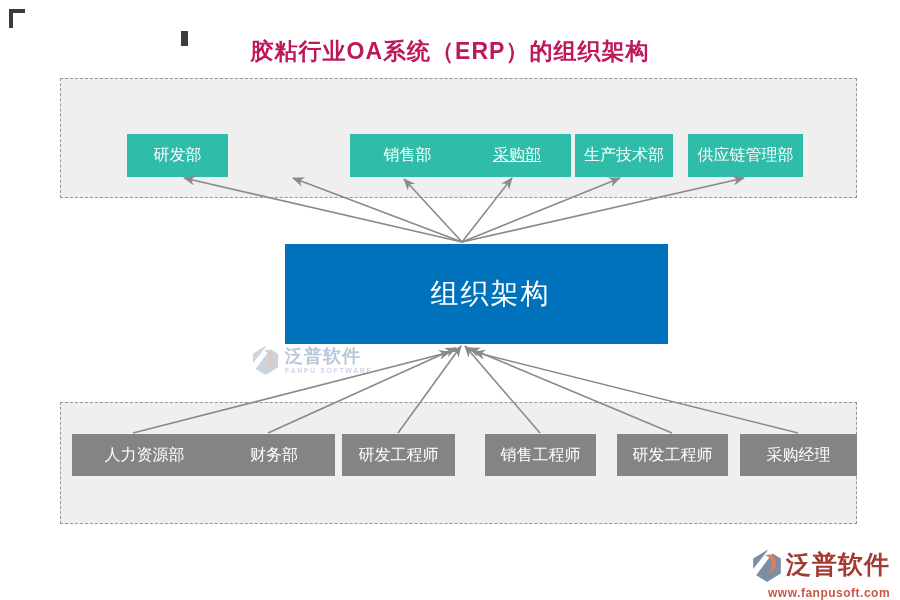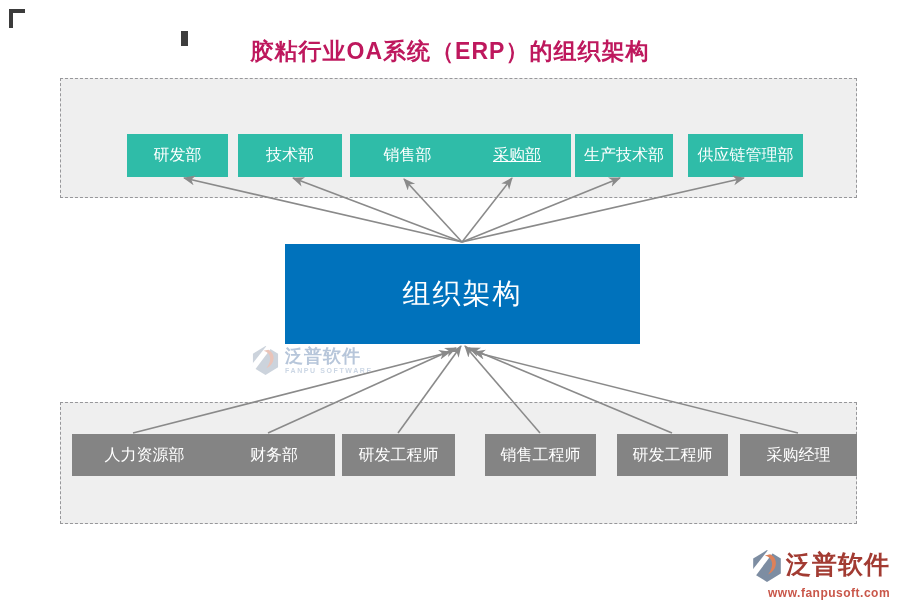--- a/index.html
+++ b/index.html
@@ -35,21 +35,21 @@
   .panel.bottom{left:60px;top:402px;width:797px;height:122px;}
   .node{
     position:absolute;display:flex;align-items:center;justify-content:center;
     color:#ffffff;font-size:16px;white-space:nowrap;z-index:2;
   }
   .node.teal{background:var(--department-teal);height:43px;top:134px;}
   .node.gray{background:var(--role-gray);height:42px;top:434px;}
   .center-node{
     position:absolute;left:285px;top:244px;width:355px;height:100px;
     background:var(--center-blue);display:flex;align-items:center;justify-content:center;
-    color:#ffffff;font-size:28px;letter-spacing:2px;z-index:2;
+    color:#ffffff;font-size:28px;letter-spacing:2px;z-index:2;padding-left:28px;
   }
   svg.arrows{position:absolute;left:0;top:0;z-index:4;pointer-events:none;}
   svg.arrows line{stroke:var(--arrow-gray);stroke-width:1.6;}
   svg.arrows .ah{fill:var(--arrow-gray);}
   .watermark{
     position:absolute;left:251px;top:345px;display:flex;align-items:flex-start;z-index:1;
   }
   .watermark .wm-text{margin-left:5px;}
   .wm-brand{font-size:18px;color:#b7c6da;font-weight:bold;letter-spacing:1px;line-height:22px;}
   .wm-sub{font-size:7px;color:#ccd7e5;letter-spacing:1.6px;font-weight:bold;}
@@ -65,21 +65,20 @@
 
 <div class="stage">
 
   <div class="corner-mark"></div>
   <div class="title-fragment"></div>
 
   <div class="page-title">胶粘行业OA系统（ERP）的组织架构</div>
 
   <div class="panel top"></div>
   <div class="node teal" style="left:127px;width:101px;">研发部</div>
-  <div class="node teal" style="left:238px;width:104px;">技术部</div>
   <div class="node teal" style="left:350px;width:115px;">销售部</div>
   <div class="node teal" style="left:463px;width:108px;text-decoration:underline;">采购部</div>
   <div class="node teal" style="left:575px;width:98px;">生产技术部</div>
   <div class="node teal" style="left:688px;width:115px;">供应链管理部</div>
 
   <div class="center-node">组织架构</div>
 
   <div class="panel bottom"></div>
   <div class="node gray" style="left:72px;width:145px;">人力资源部</div>
   <div class="node gray" style="left:213px;width:122px;">财务部</div>

